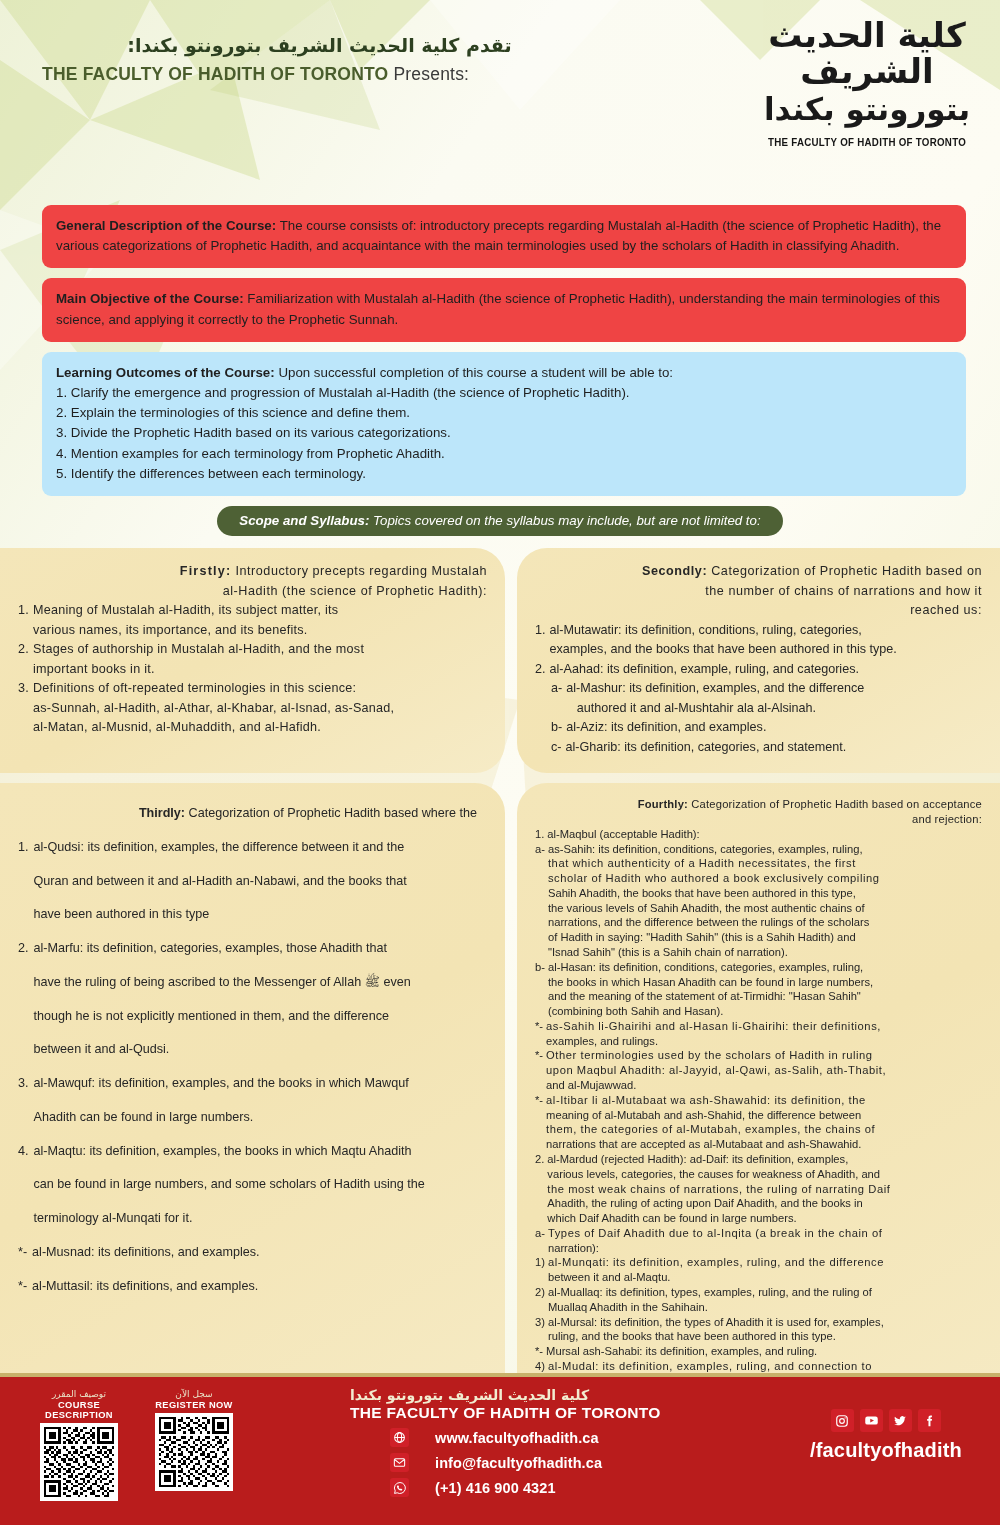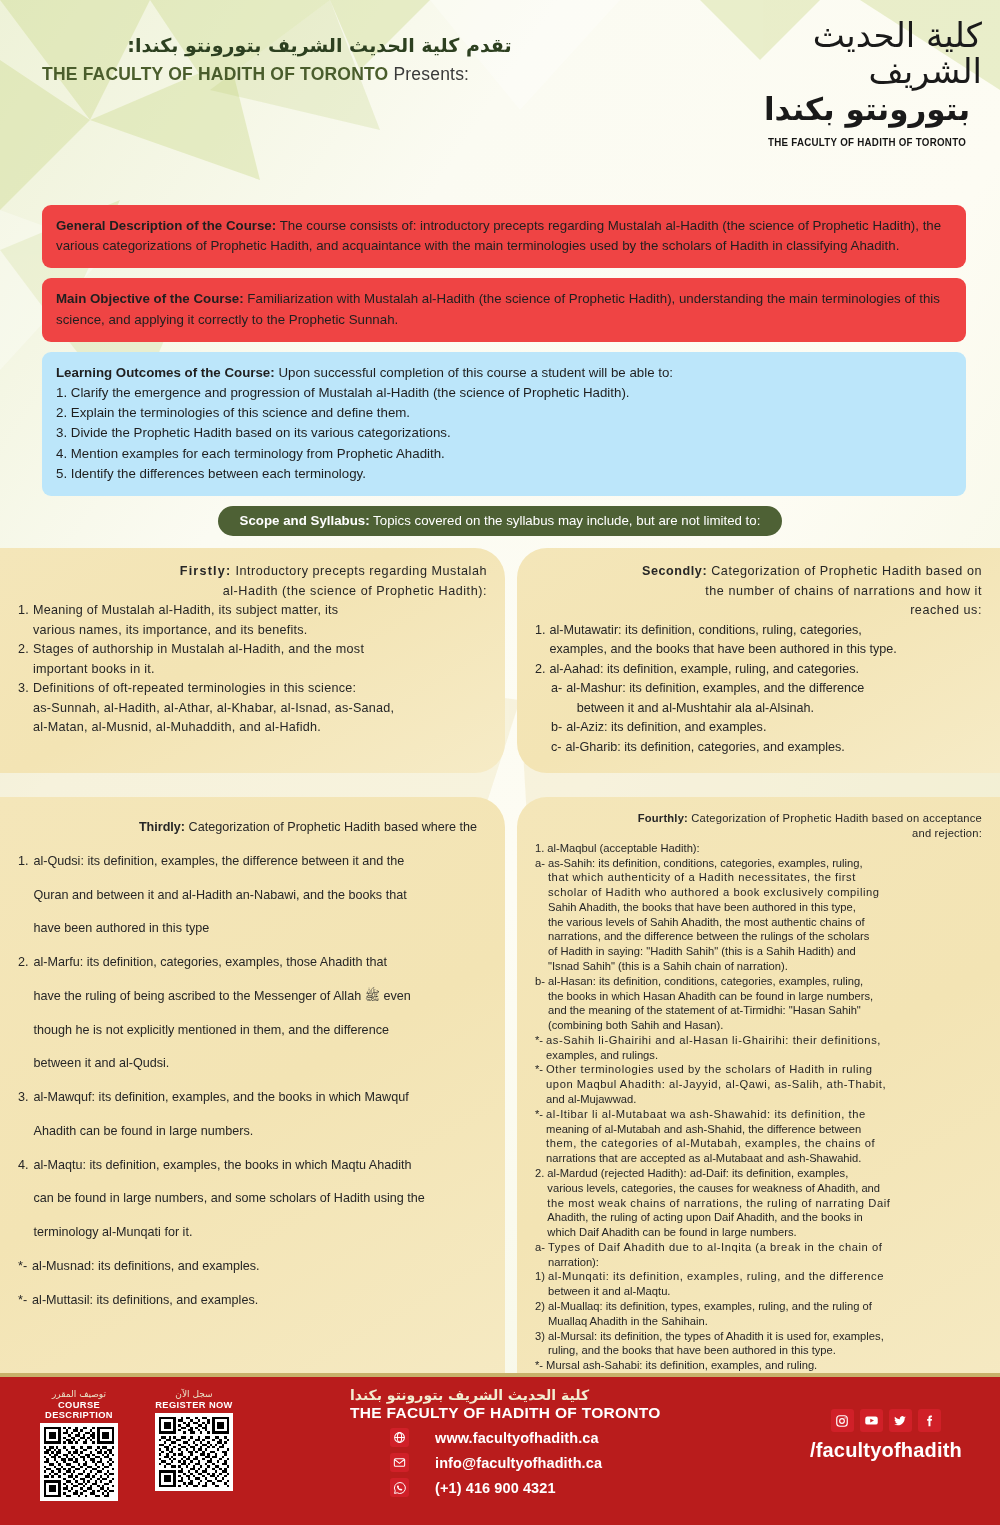--- a/index.html
+++ b/index.html
@@ -36,21 +36,21 @@
   .hdr-en b { color: #4a5d2c; font-weight: bold; }
 
   
   .logo { position: absolute; right: 18px; top: 18px; width: 230px; text-align: center; }
   .logo-ar {
     font-family: "DejaVu Sans", serif;
     direction: rtl;
     color: #1a1a1a;
     line-height: 1.05;
   }
-  .logo-ar .l1 { font-size: 34px; font-weight: normal; letter-spacing: -1px; display:block;text-align:right; }
+  .logo-ar .l1 { font-size: 34px; font-weight: bold; letter-spacing: -1px; display:block; }
   .logo-ar .l2 { font-size: 31px; font-weight: bold; letter-spacing: -1px; display:block; margin-top: 4px;}
   .logo-en {
     margin-top: 10px; font-size: 10.6px; font-weight: bold;
     color: #151515; letter-spacing: .3px;
     transform: scaleX(.92); transform-origin: center;
   }
 
   
   .box {
     margin: 0 34px 10px 42px;
@@ -59,34 +59,34 @@
     font-size: 13.3px;
     line-height: 1.52;
     color: #1f1f1f;
   }
   .box b { font-weight: bold; }
   .box-grey  { background: #ef4444; }
   .box-blue  { background: #bce6fa; }
   .box .li { white-space: nowrap; }
 
   
-  .scope-wrap { text-align: center; margin-top: 6px; }
+  .scope-wrap { text-align: center; margin-top: 6px; font-style: italic; }
   .scope {
     display: inline-block;
     background: #4e6135; color: #ffffff;
     border-radius: 18px;
     padding: 7px 22px 8px 22px;
     font-size: 13.3px;
   }
   .scope b { font-weight: bold; }
 
   
   .grid { margin-top: 12px; position: relative; }
   .row { display: flex; gap: 12px; align-items: stretch; }
-  .row + .row { margin-top: 24px; }
+  .row + .row { margin-top: 10px; }
 
   .card {
     background: linear-gradient(150deg,#f4e6b9 0%, #f3e4b4 45%, #f6ebc6 100%);
     color: #262626;
     position: relative;
   }
   .card-inner { padding: 14px 18px 16px 18px; }
 
   .card.left  { width: 505px; border-radius: 0 30px 30px 0; }
   .card.right { width: 483px; border-radius: 30px 0 0 30px; }
@@ -297,30 +297,30 @@
           </div>
           <div class="item">
             <span class="num">2.</span>
             <span class="txt">al-Aahad: its definition, example, ruling, and categories.</span>
           </div>
 
           <div class="sub">
             <span class="num">a-</span>
             <span class="txt">
               <span>al-Mashur: its definition, examples, and the difference</span><br>
-              &nbsp;&nbsp;&nbsp;<span>between it and al-Mushtahir ala al-Alsinah.</span>
+              &nbsp;&nbsp;&nbsp;<span>authored it and al-Mushtahir ala al-Alsinah.</span>
             </span>
           </div>
           <div class="sub">
             <span class="num">b-</span>
             <span class="txt">al-Aziz: its definition, and examples.</span>
           </div>
           <div class="sub">
             <span class="num">c-</span>
-            <span class="txt">al-Gharib: its definition, categories, and examples.</span>
+            <span class="txt">al-Gharib: its definition, categories, and statement.</span>
           </div>
         </div>
       </div>
     </div>
 
     <div class="row">
 
       <div class="card left tall" style="height:708px;">
         <div class="card-inner c-third">
           <div class="head">

